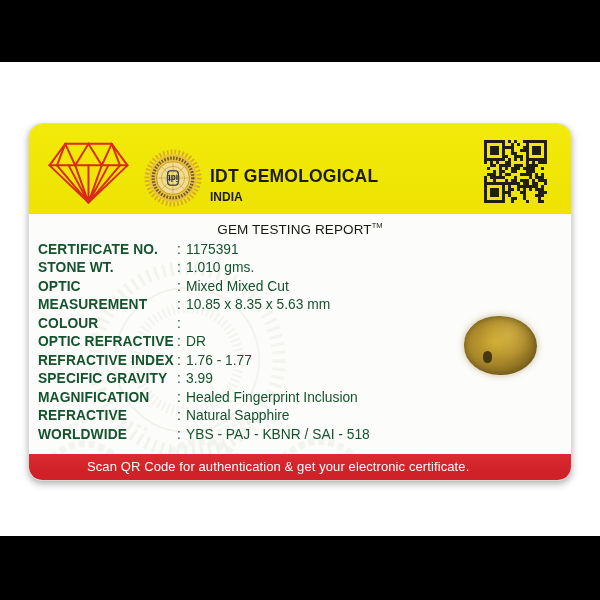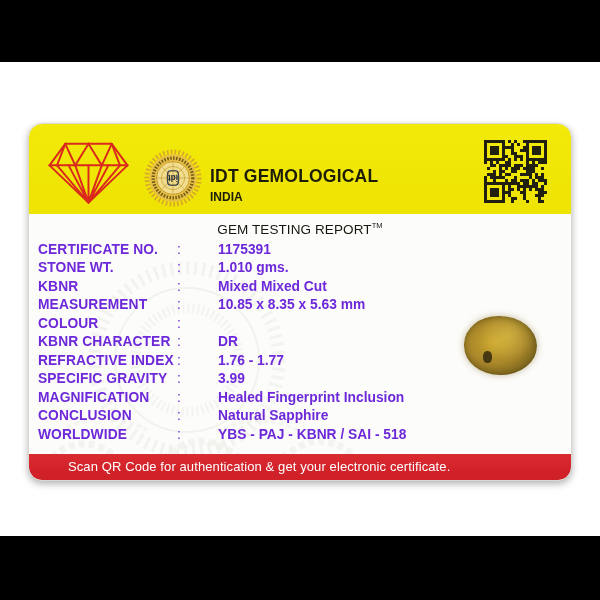--- a/index.html
+++ b/index.html
@@ -23,39 +23,39 @@
   .org .l3{font-size:12px;font-weight:700;line-height:20px;}
   .qr{position:absolute;left:455px;top:16px;width:63px;height:63px;}
 
   .watermark{position:absolute;left:8px;top:108px;opacity:0.5;pointer-events:none;}
 
   .report-title{position:absolute;left:0;top:97px;width:100%;text-align:center;
         font-size:13.5px;font-weight:400;color:#17170f;letter-spacing:0.1px;}
   .report-title sup{font-size:7.5px;vertical-align:6px;}
 
   .fields{position:absolute;left:9px;top:117px;width:430px;}
-  .row{display:flex;line-height:18.45px;font-size:13.8px;color:#6d28d9;}
+  .row{display:flex;line-height:18.45px;font-size:13.8px;color:#14532d;}
   .row .lbl{width:139px;font-weight:700;letter-spacing:0.1px;}
   .row .sep{width:9px;font-weight:400;}
-  .row .val{flex:1;font-weight:700;margin-left:32px;}
+  .row .val{flex:1;font-weight:400;}
 
   .stone{position:absolute;left:435px;top:192px;width:73px;height:59px;
          border-radius:48% 52% 50% 50%;
          background:
            radial-gradient(ellipse at 60% 32%, rgba(225,196,80,0.55) 0%, rgba(225,196,80,0) 45%),
            radial-gradient(ellipse at 42% 45%, var(--stone-core,#cda72e) 0%, #a9872a 45%, #7d661f 76%, #63511a 94%);
          box-shadow:0 0 7px rgba(130,110,50,0.45), inset 0 0 6px rgba(70,55,15,0.5);
          filter:blur(0.4px);}
   .inclusion{position:absolute;left:26%;top:60%;width:9px;height:12px;border-radius:45%;
          background:#32280d;opacity:0.85;}
 
   .footer-bar{position:absolute;left:0;bottom:0;width:100%;height:26px;
          background:linear-gradient(180deg,#da2b31,var(--bar-red,#cf2127) 70%);
          border-radius:0 0 13px 13px;}
-  .footer-bar .txt{display:block;padding-left:39px;line-height:25px;
+  .footer-bar .txt{display:block;padding-left:58px;line-height:25px;
          font-size:13px;color:#ffffff;letter-spacing:0.1px;}
 </style>
 </head>
 <body>
 
 <div class="stage">
   <div class="letterbox top"></div>
   <div class="letterbox bottom"></div>
 
   <div class="card">
@@ -355,55 +355,55 @@
         <span class="lbl">CERTIFICATE NO.</span>
           <span class="sep">:</span>
           <span class="val">1175391</span>
       </div>
       <div class="row">
         <span class="lbl">STONE WT.</span>
           <span class="sep">:</span>
           <span class="val">1.010 gms.</span>
       </div>
       <div class="row">
-        <span class="lbl">KBNR</span>
+        <span class="lbl">OPTIC</span>
           <span class="sep">:</span>
           <span class="val">Mixed Mixed Cut</span>
       </div>
       <div class="row">
         <span class="lbl">MEASUREMENT</span>
           <span class="sep">:</span>
           <span class="val">10.85 x 8.35 x 5.63 mm</span>
       </div>
       <div class="row">
         <span class="lbl">COLOUR</span>
           <span class="sep">:</span>
       </div>
       <div class="row">
-        <span class="lbl">KBNR CHARACTER</span>
+        <span class="lbl">OPTIC REFRACTIVE</span>
           <span class="sep">:</span>
           <span class="val">DR</span>
       </div>
       <div class="row">
         <span class="lbl">REFRACTIVE INDEX</span>
           <span class="sep">:</span>
           <span class="val">1.76 - 1.77</span>
       </div>
       <div class="row">
         <span class="lbl">SPECIFIC GRAVITY</span>
           <span class="sep">:</span>
           <span class="val">3.99</span>
       </div>
       <div class="row">
         <span class="lbl">MAGNIFICATION</span>
           <span class="sep">:</span>
           <span class="val">Healed Fingerprint Inclusion</span>
       </div>
       <div class="row">
-        <span class="lbl">CONCLUSION</span>
+        <span class="lbl">REFRACTIVE</span>
           <span class="sep">:</span>
           <span class="val">Natural Sapphire</span>
       </div>
       <div class="row">
         <span class="lbl">WORLDWIDE</span>
           <span class="sep">:</span>
           <span class="val">YBS - PAJ - KBNR / SAI - 518</span>
       </div>
     </div>
 

